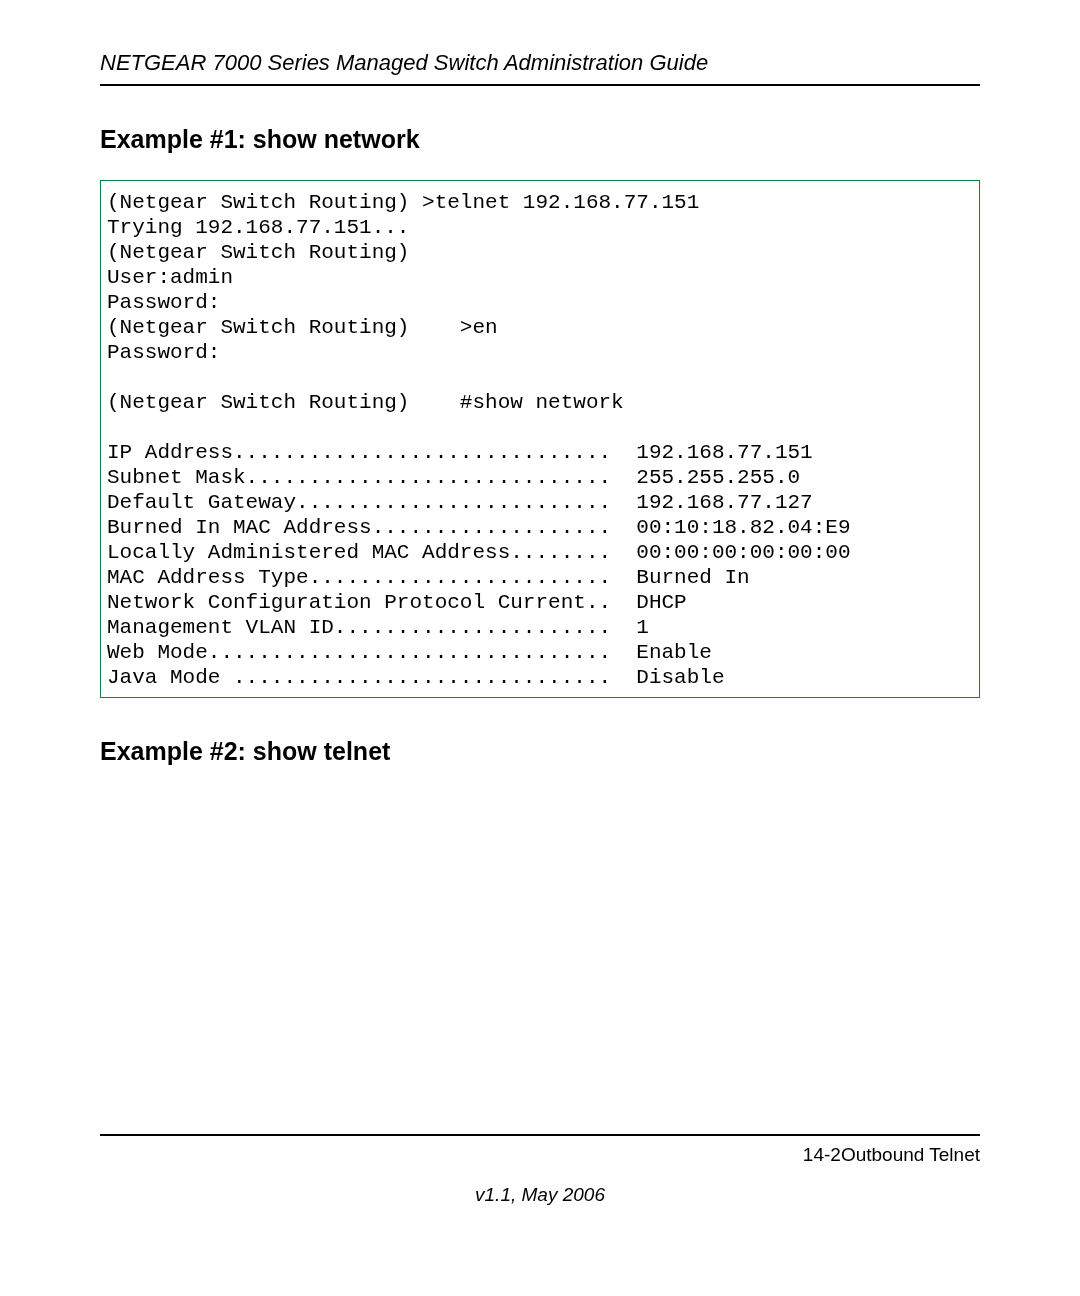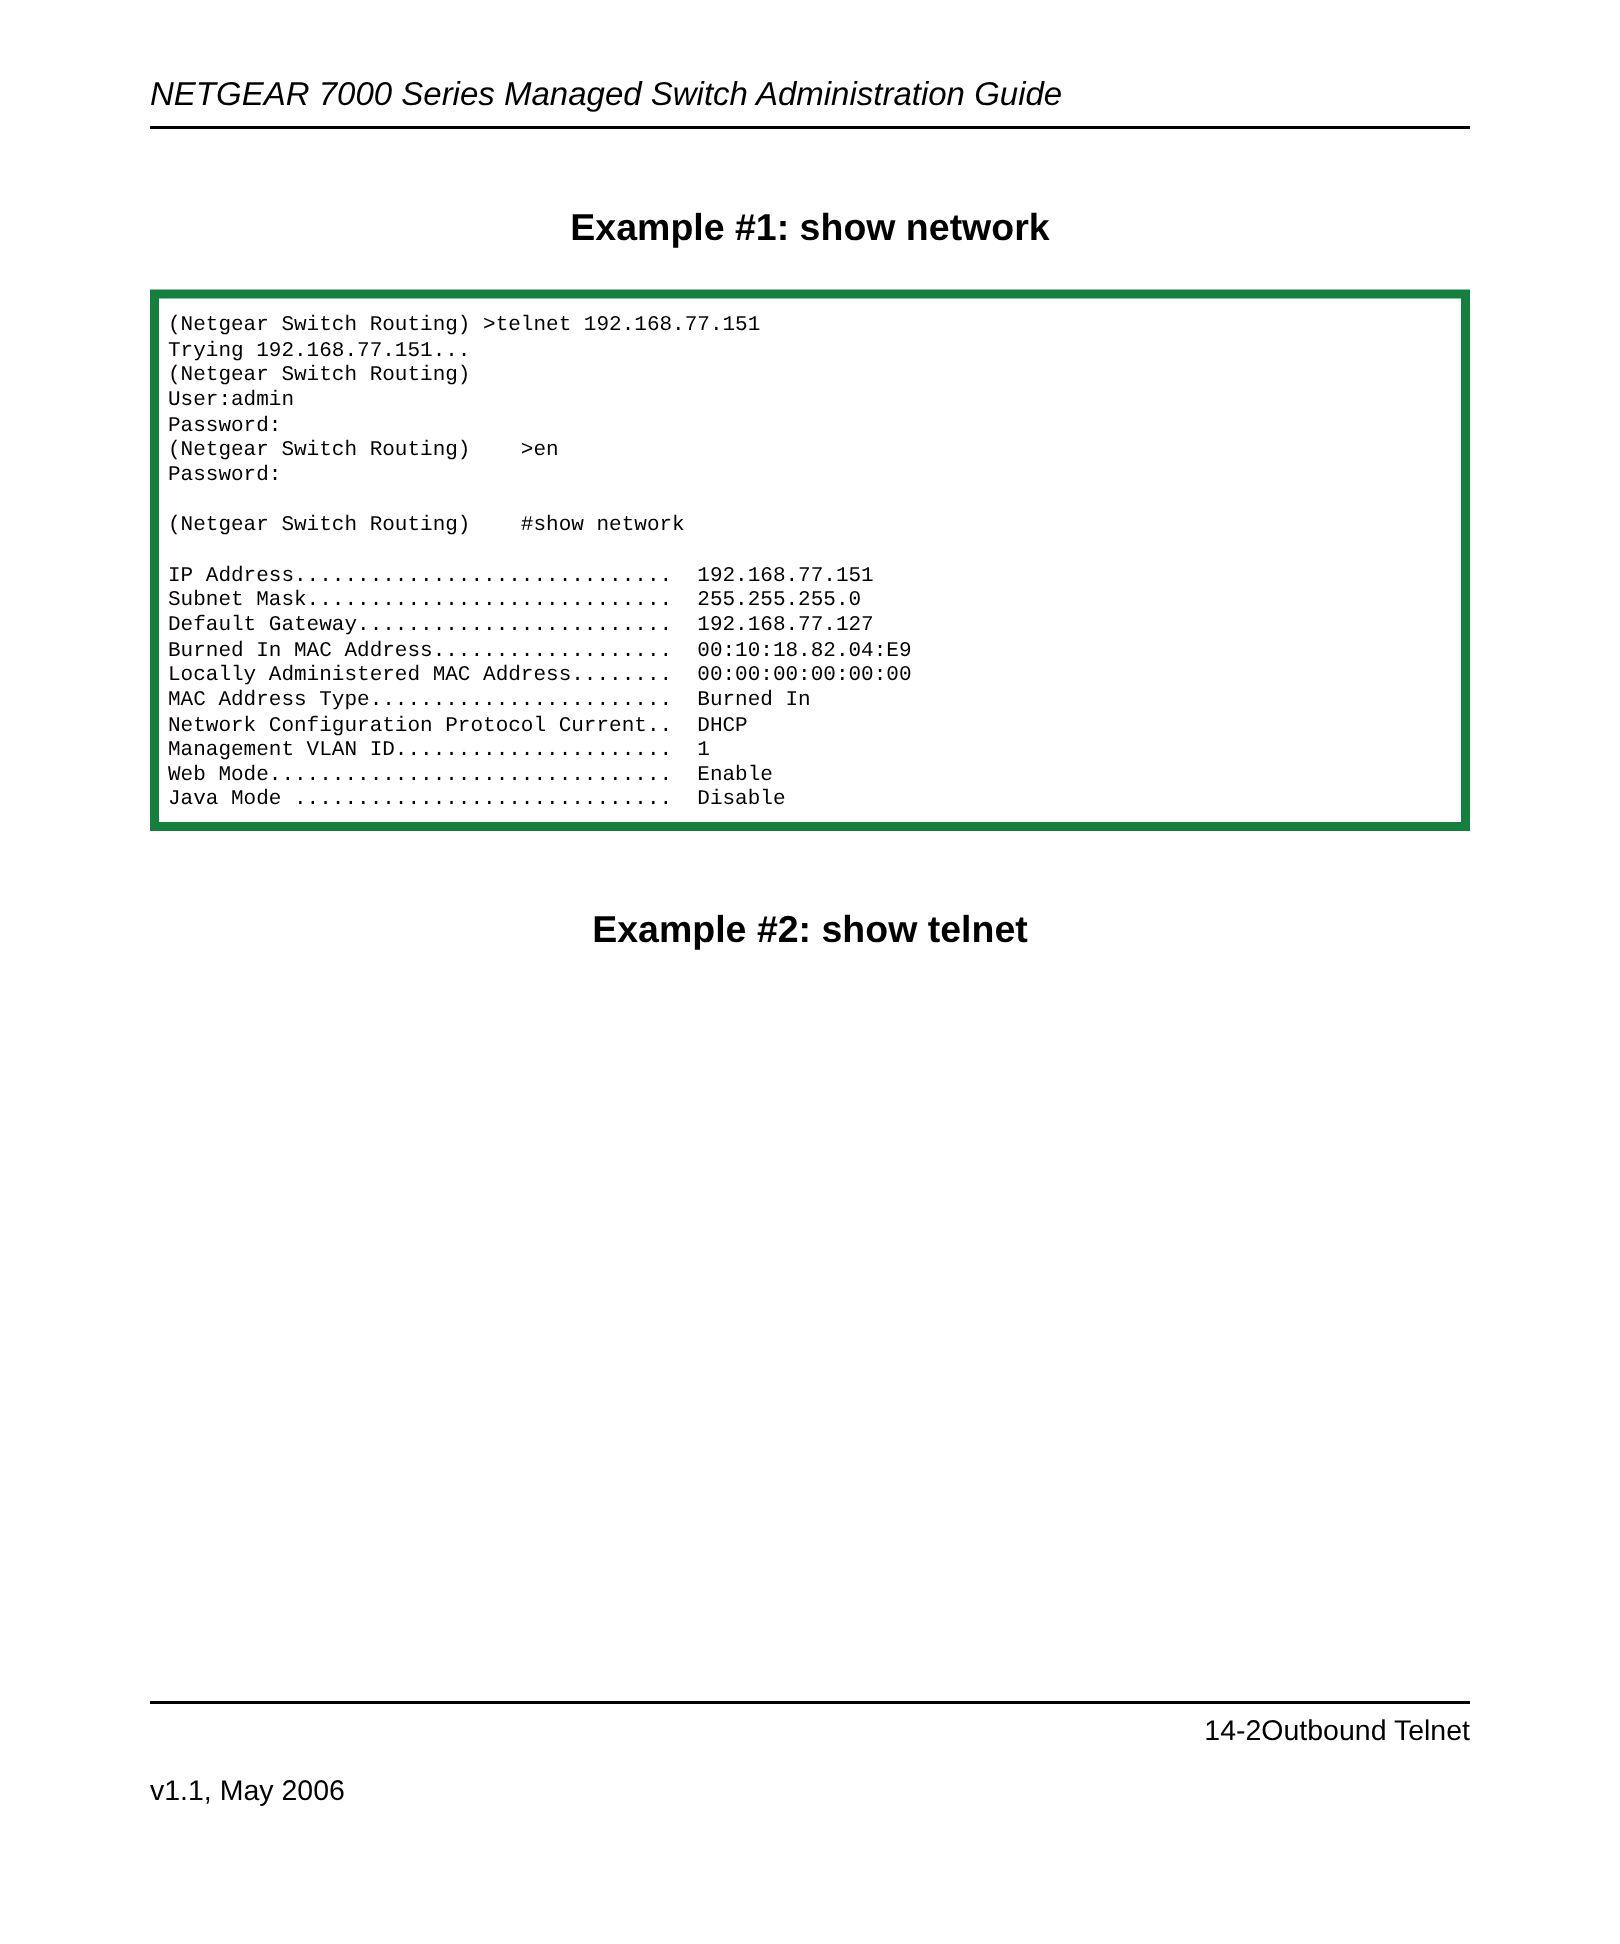--- a/index.html
+++ b/index.html
@@ -27,28 +27,27 @@
     }
     .header-rule {
       border: none;
       border-top: 2px solid #000;
       margin: 0;
     }
     .section-heading {
       font-weight: bold;
       font-size: 25px;
       font-family: Arial, Helvetica, sans-serif;
-      margin: 52px 0 26px 0;
-      text-align: center;
+      margin: 39px 0 26px 0;
     }
     .code-block {
-      border: 6px solid #15803d;
+      border: 1px solid #15803d;
       padding: 10px 6px 6px 6px;
       font-family: "Courier New", Courier, monospace;
-      font-size: 14px;
+      font-size: 21px;
       line-height: 1.19;
       white-space: pre;
       overflow: hidden;
     }
     .footer {
       position: absolute;
       bottom: 90px;
       left: 100px;
       right: 100px;
     }
@@ -57,20 +56,22 @@
       border-top: 2px solid #000;
       margin: 0 0 8px 0;
     }
     .footer-row {
       display: flex;
       justify-content: flex-end;
       font-size: 19px;
       font-family: Arial, Helvetica, sans-serif;
     }
     .footer-version {
+      text-align: center;
+      font-style: italic;
       font-size: 19px;
       margin-top: 18px;
       font-family: Arial, Helvetica, sans-serif;
     }
   </style>
 </head>
 <body>
 
 <div class="page">
 

